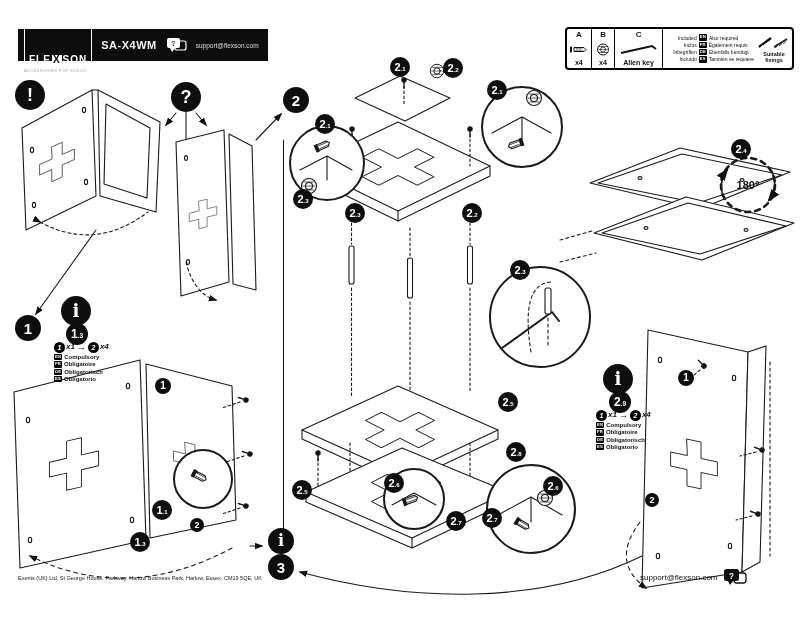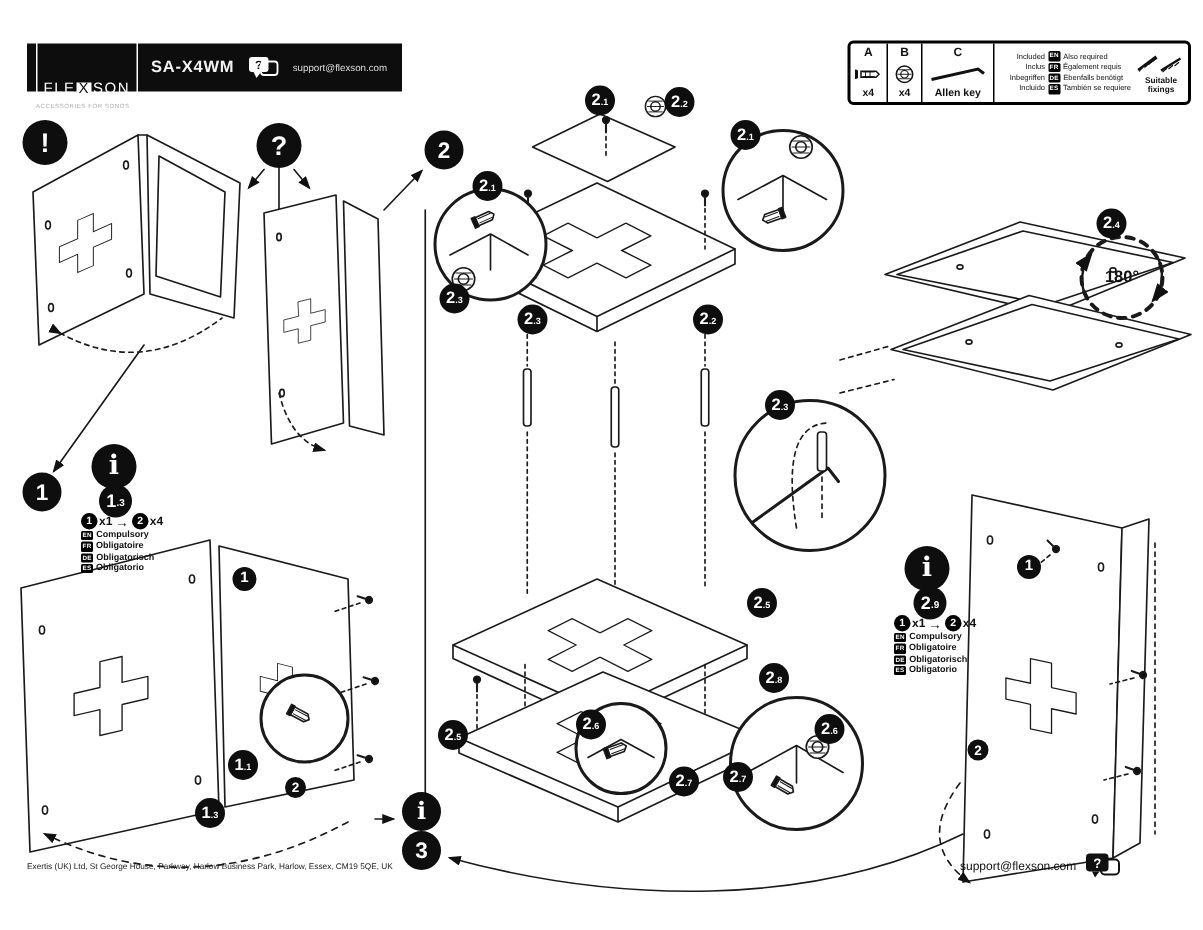--- a/index.html
+++ b/index.html
@@ -5,21 +5,21 @@
   html,body{margin:0;padding:0;background:#fff;}
   .page{position:relative;width:802px;height:620px;background:#fff;overflow:hidden;
         font-family:"Liberation Sans","DejaVu Sans",sans-serif;color:#111;}
   svg text{font-family:"Liberation Sans","DejaVu Sans",sans-serif;}
 
   
   .hdr{position:absolute;left:18px;top:29px;width:250px;height:32px;background:#0d0d0d;
        display:flex;align-items:center;gap:9px;padding:0 6px;box-sizing:border-box;}
   .logo-wrap{display:flex;flex-direction:column;align-items:flex-start;}
   .logo-box{border:1px solid #fff;padding:1px 4px;display:flex;align-items:center;}
-  .logo-box span{color:#fff;font-weight:400;font-size:10px;letter-spacing:1px;line-height:1;margin-top:36px;}
+  .logo-box span{color:#fff;font-weight:700;font-size:10px;letter-spacing:1px;line-height:1;margin-top:36px;}
   .logo-x{background:#fff;color:#0d0d0d !important;padding:0 1px;margin:0 1px;}
   .tagline{color:#aaa;font-size:4px;letter-spacing:.4px;margin-top:1px;}
   .model{color:#f2f2f2;font-weight:700;font-size:11px;letter-spacing:.5px;}
   .hdr-mail{color:#ddd;font-size:6.5px;}
 
   
   .pbox{position:absolute;left:565px;top:27px;width:229px;height:43px;border:2px solid #000;
         border-radius:4px;background:#fff;display:flex;align-items:stretch;box-sizing:border-box;}
   .pcol{border-right:1px solid #000;display:flex;flex-direction:column;align-items:center;
         justify-content:space-between;padding:2px 1px;box-sizing:border-box;}
@@ -36,21 +36,21 @@
 
   
   .co{position:absolute;transform:translate(-50%,-50%);background:#0e0e0e;color:#fff;
       border-radius:50%;display:flex;align-items:center;justify-content:center;
       font-weight:700;line-height:1;z-index:5;}
   .co .sub{font-size:55%;transform:translateY(2px);}
   .co.serif{font-family:"DejaVu Serif","Liberation Serif",serif;}
 
   
   .finfo{position:absolute;z-index:6;width:86px;}
-  .formula{display:flex;align-items:center;gap:1px;font-size:8px;font-weight:700;}
+  .formula{display:flex;gap:1px;font-size:8px;font-weight:700;font-style:italic;}
   .mini{width:11px;height:11px;background:#000;color:#fff;border-radius:50%;
         display:inline-flex;align-items:center;justify-content:center;font-size:7px;font-weight:700;flex:none;}
   .arrow-glyph{font-size:9px;margin:0 1px;}
   .lang-row{display:flex;align-items:center;gap:2px;margin-top:1px;}
   .lang-text{font-size:6px;font-weight:700;white-space:nowrap;}
 
   .rot{position:absolute;transform:translate(-50%,-50%);font-weight:700;font-size:11px;z-index:6;text-align:center;}
 
   
   .addr{position:absolute;left:18px;top:575px;font-size:5.5px;color:#222;}

